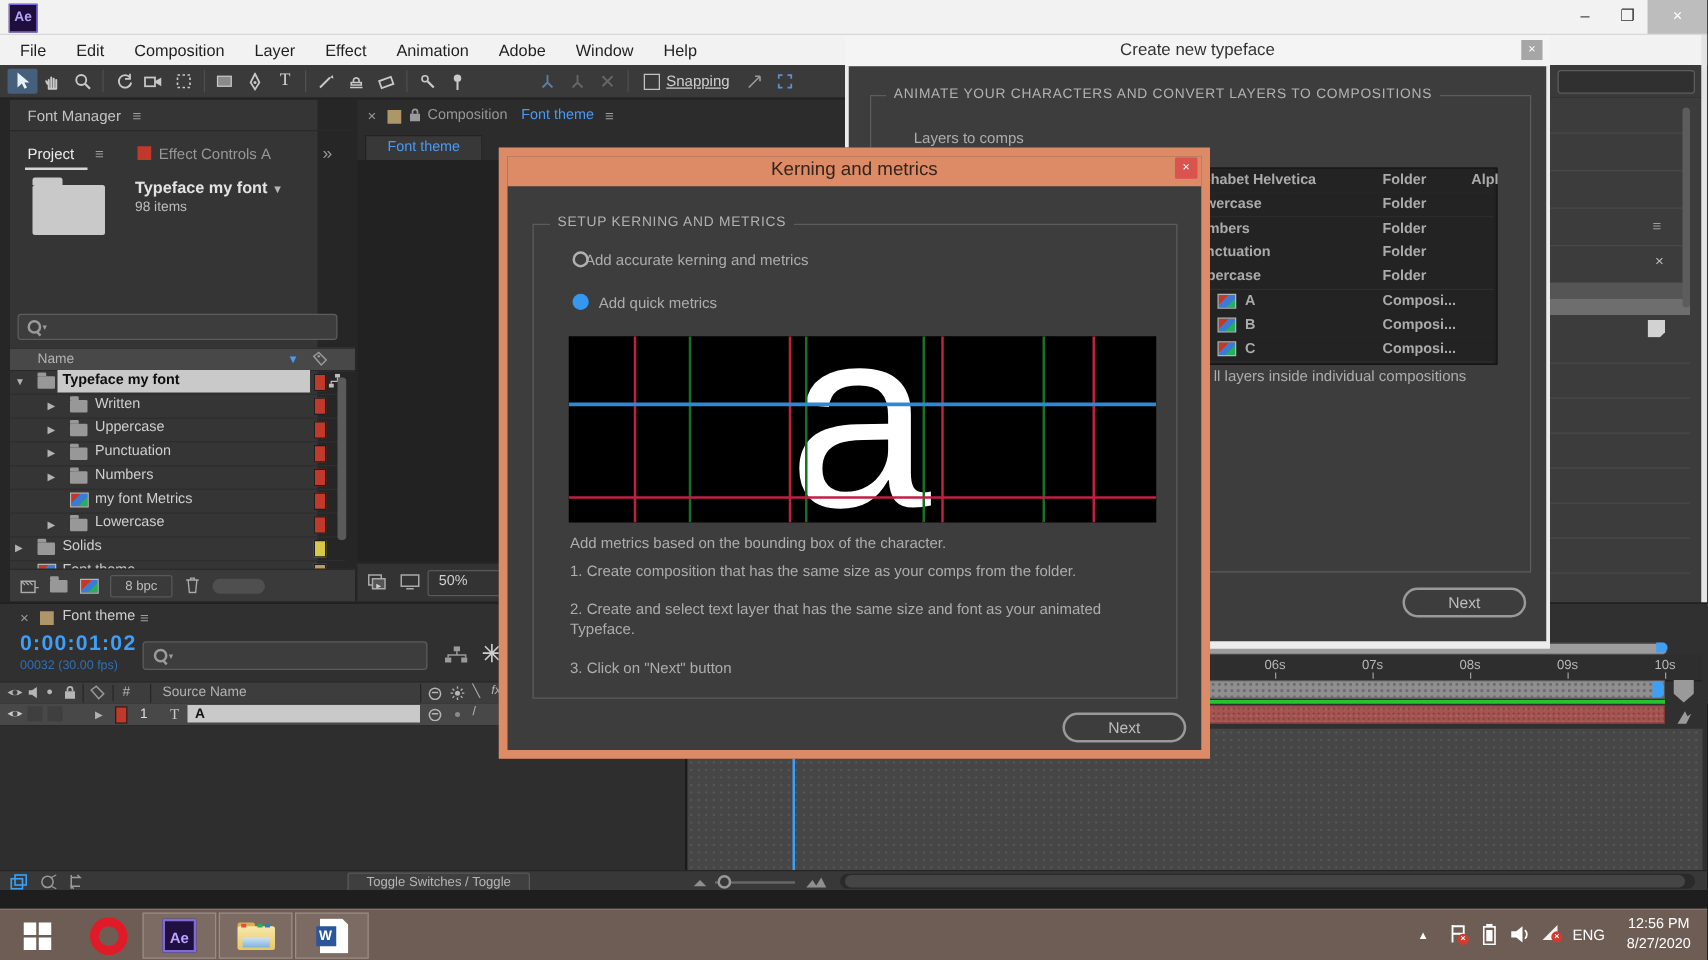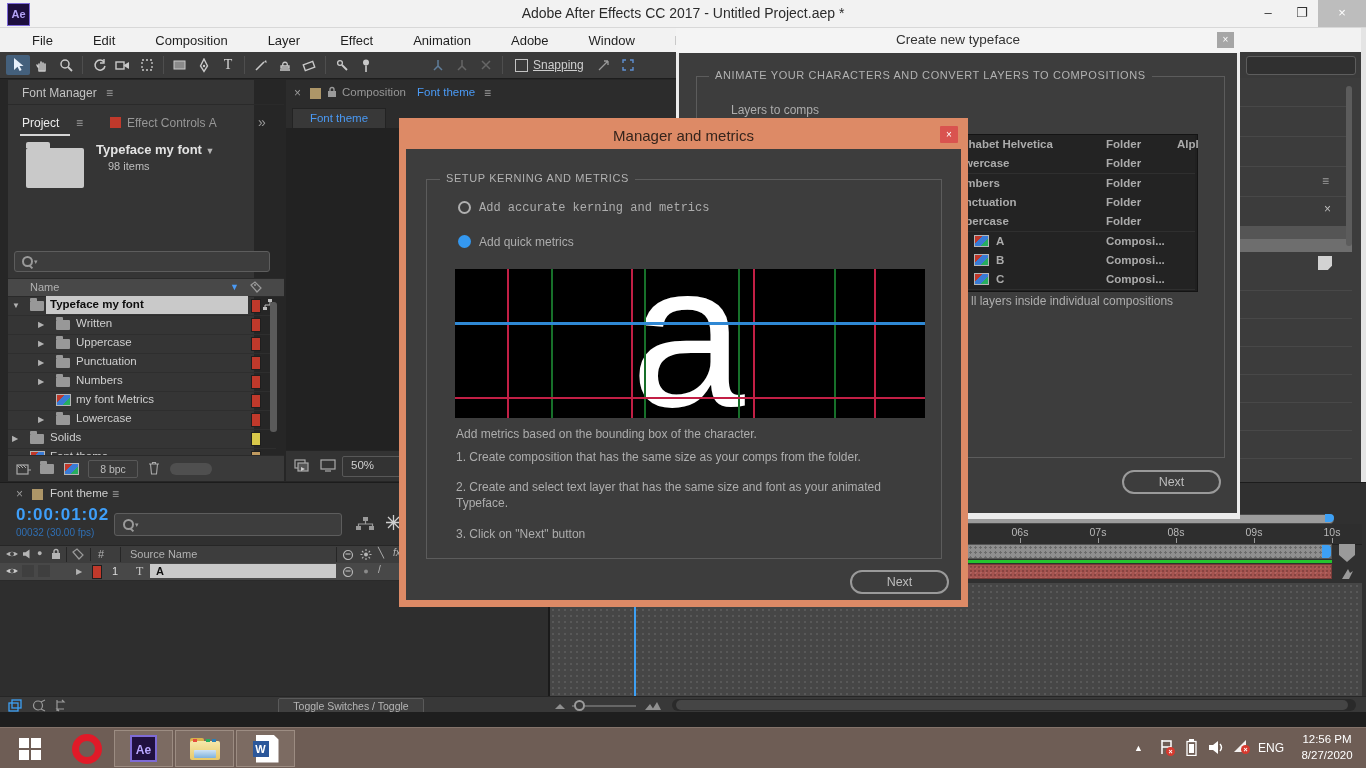--- a/index.html
+++ b/index.html
@@ -8,21 +8,21 @@
     -webkit-font-smoothing:antialiased;}
   .abs{position:absolute;}
   .txt{white-space:nowrap;}
   
   .titlebar{left:0;top:0;width:1366px;height:27px;background:#f2f2f2;border-bottom:1px solid #d8d8d8;}
   .ae-logo{left:7px;top:3px;width:21px;height:21px;background:#1d0e3e;border:1px solid #7c68d8;
     color:#b4a2f6;font-size:11px;font-weight:bold;text-align:center;line-height:20px;}
   .win-title{left:0;top:5px;width:1366px;text-align:center;font-size:14px;color:#2b2b2b;}
   .winbtn{top:0;height:27px;text-align:center;color:#333;font-size:13px;line-height:26px;}
   .menubar{left:0;top:28px;width:1366px;height:24px;background:#f2f2f2;display:flex;align-items:center;gap:24px;padding-left:16px;box-sizing:border-box;}
-  .menu-item{font-size:13px;color:#1f1f1f;margin-left:16px;}
+  .menu-item{font-size:13px;color:#1f1f1f;}
   .toolbar{left:0;top:52px;width:1366px;height:26px;background:#3a3a3a;border-bottom:1px solid #1d1d1d;display:flex;align-items:center;}
   .tool{width:24px;height:20px;display:flex;align-items:center;justify-content:center;flex:0 0 auto;}
   .tool.active{background:#44607c;border-radius:2px;}
   .tsep{width:1px;height:18px;background:#4e4e4e;margin:0 4px;flex:0 0 auto;}
   .snap-box{width:11px;height:11px;border:1px solid #c3c3c3;margin:0 5px 0 8px;flex:0 0 auto;}
   .snap-label{font-size:12px;color:#cfcfcf;text-decoration:underline;}
   
   .panel{background:#353535;}
   .phead{font-size:12px;color:#c3c3c3;}
   .ham{color:#9f9f9f;font-size:12px;}
@@ -56,21 +56,20 @@
   .badge{position:absolute;width:9px;height:9px;background:#d63a2f;border-radius:50%;color:#fff;font-size:7px;line-height:9px;text-align:center;font-weight:bold;}
   svg{display:block;}
 </style>
 </head>
 <body>
 
 <div id="screen">
 
   <div class="abs titlebar">
     <div class="abs ae-logo">Ae</div>
-    <div class="abs win-title txt">Adobe After Effects CC 2017 - Untitled Project.aep *</div>
     <div class="abs winbtn" style="left:1252px;width:32px;">–</div>
     <div class="abs winbtn" style="left:1286px;width:32px;">❐</div>
     <div class="abs winbtn" style="left:1318px;width:48px;background:#bdbdbd;color:#fff;">×</div>
   </div>
 
   <div class="abs menubar" id="menu-bar">
       <span class="menu-item">File</span>
       <span class="menu-item">Edit</span>
       <span class="menu-item">Composition</span>
       <span class="menu-item">Layer</span>
@@ -223,21 +222,21 @@
     <div class="abs tab-active" style="left:14px;top:36px;">Project</div>
     <div class="abs" style="left:12px;top:54px;width:50px;height:2px;background:#d5d5d5;"></div>
     <div class="abs ham" style="left:68px;top:36px;">≡</div>
     <div class="abs" style="left:102px;top:37px;width:11px;height:11px;background:#c0392b;"></div>
     <div class="abs tab-dim" style="left:119px;top:36px;"><span>Effect Controls</span>&nbsp;<span>A</span></div>
     <div class="abs tab-dim" style="left:250px;top:34px;font-size:14px;">»</div>
 
     <div class="abs" style="left:18px;top:68px;width:58px;height:40px;background:#c9c9c9;border-radius:2px;">
       <div class="abs" style="left:0;top:-6px;width:24px;height:6px;background:#c9c9c9;border-radius:2px 2px 0 0;"></div>
     </div>
-    <div class="abs" style="left:88px;top:62px;font-size:13px;font-weight:bold;color:#e3e3e3;text-align:right;"><span>Typeface my font</span> <span style="font-size:9px;color:#b5b5b5;">▼</span></div>
+    <div class="abs" style="left:100px;top:62px;font-size:13px;font-weight:bold;color:#e3e3e3;text-align:right;"><span>Typeface my font</span> <span style="font-size:9px;color:#b5b5b5;">▼</span></div>
     <div class="abs" style="left:100px;top:80px;font-size:11px;color:#bdbdbd;">98 items</div>
 
     <div class="abs searchbox" style="left:6px;top:171px;width:254px;height:19px;">
       <div class="abs mag" style="left:7px;top:4px;"></div>
       <div class="abs mag-drop" style="left:19px;top:6px;">▾</div>
     </div>
 
     <div class="abs" style="left:0;top:198px;width:276px;height:17px;background:#484848;border-top:1px solid #2a2a2a;border-bottom:1px solid #2a2a2a;">
       <div class="abs" style="left:22px;top:2px;font-size:11px;color:#b2b2b2;">Name</div>
       <div class="abs" style="left:222px;top:3px;font-size:9px;color:#4a9af5;">▼</div>
@@ -601,27 +600,27 @@
             </div>
           </div>
         <div class="abs dlgtext" style="left:292px;top:241px;">ll layers inside individual compositions</div>
         <div class="abs pillbtn" style="left:443px;top:417px;width:95px;height:20px;line-height:20px;">Next</div>
       </div>
     </div>
   </div>
 
   <div class="abs" style="left:399px;top:118px;width:569px;height:489px;border:7px solid #dd8a66;box-sizing:border-box;background:#3d3d3d;">
     <div class="abs" style="left:0;top:0;width:555px;height:24px;background:#dd8a66;">
-      <div class="abs txt" style="left:0;top:2px;width:555px;text-align:center;font-size:15px;color:#35241c;">Manager and metrics</div>
+      <div class="abs txt" style="left:0;top:2px;width:555px;text-align:center;font-size:15px;color:#35241c;">Kerning and metrics</div>
       <div class="abs" style="left:534px;top:1px;width:18px;height:17px;background:#d9534f;color:#fff;font-size:10px;text-align:center;line-height:17px;border-radius:1px;">×</div>
     </div>
     <div class="abs groupbox" style="left:20px;top:54px;width:514px;height:378px;"></div>
     <div class="abs grouplabel" style="left:34px;top:47px;">SETUP KERNING AND METRICS</div>
     <div class="abs" style="left:52px;top:76px;width:13px;height:13px;border:2px solid #b0b0b0;border-radius:50%;box-sizing:border-box;"></div>
-    <div class="abs dlgtext" style="left:73px;top:76px;font-family:Liberation Mono, monospace;">Add accurate kerning and metrics</div>
+    <div class="abs dlgtext" style="left:62px;top:76px;">Add accurate kerning and metrics</div>
     <div class="abs" style="left:52px;top:110px;width:13px;height:13px;background:#3498f0;border-radius:50%;"></div>
     <div class="abs dlgtext" style="left:73px;top:110px;">Add quick metrics</div>
 
     <div class="abs" id="kerning-preview" style="left:49px;top:144px;width:470px;height:149px;background:#000;overflow:hidden;">
       <span class="abs" style="left:50%;top:-37px;transform:translateX(-52%);font-size:205px;line-height:1;color:#fff;font-family:'Liberation Sans',sans-serif;">a</span>
     <div style="position: absolute; left: 51.7px; top: 0px; width: 2px; height: 149px; background: rgb(194, 31, 69);"></div>
         <div style="position: absolute; left: 95.88px; top: 0px; width: 2px; height: 149px; background: rgb(23, 112, 42);"></div>
         <div style="position: absolute; left: 175.78px; top: 0px; width: 2px; height: 149px; background: rgb(194, 31, 69);"></div>
         <div style="position: absolute; left: 188.94px; top: 0px; width: 2px; height: 149px; background: rgb(23, 112, 42);"></div>
         <div style="position: absolute; left: 282.94px; top: 0px; width: 2px; height: 149px; background: rgb(23, 112, 42);"></div>

